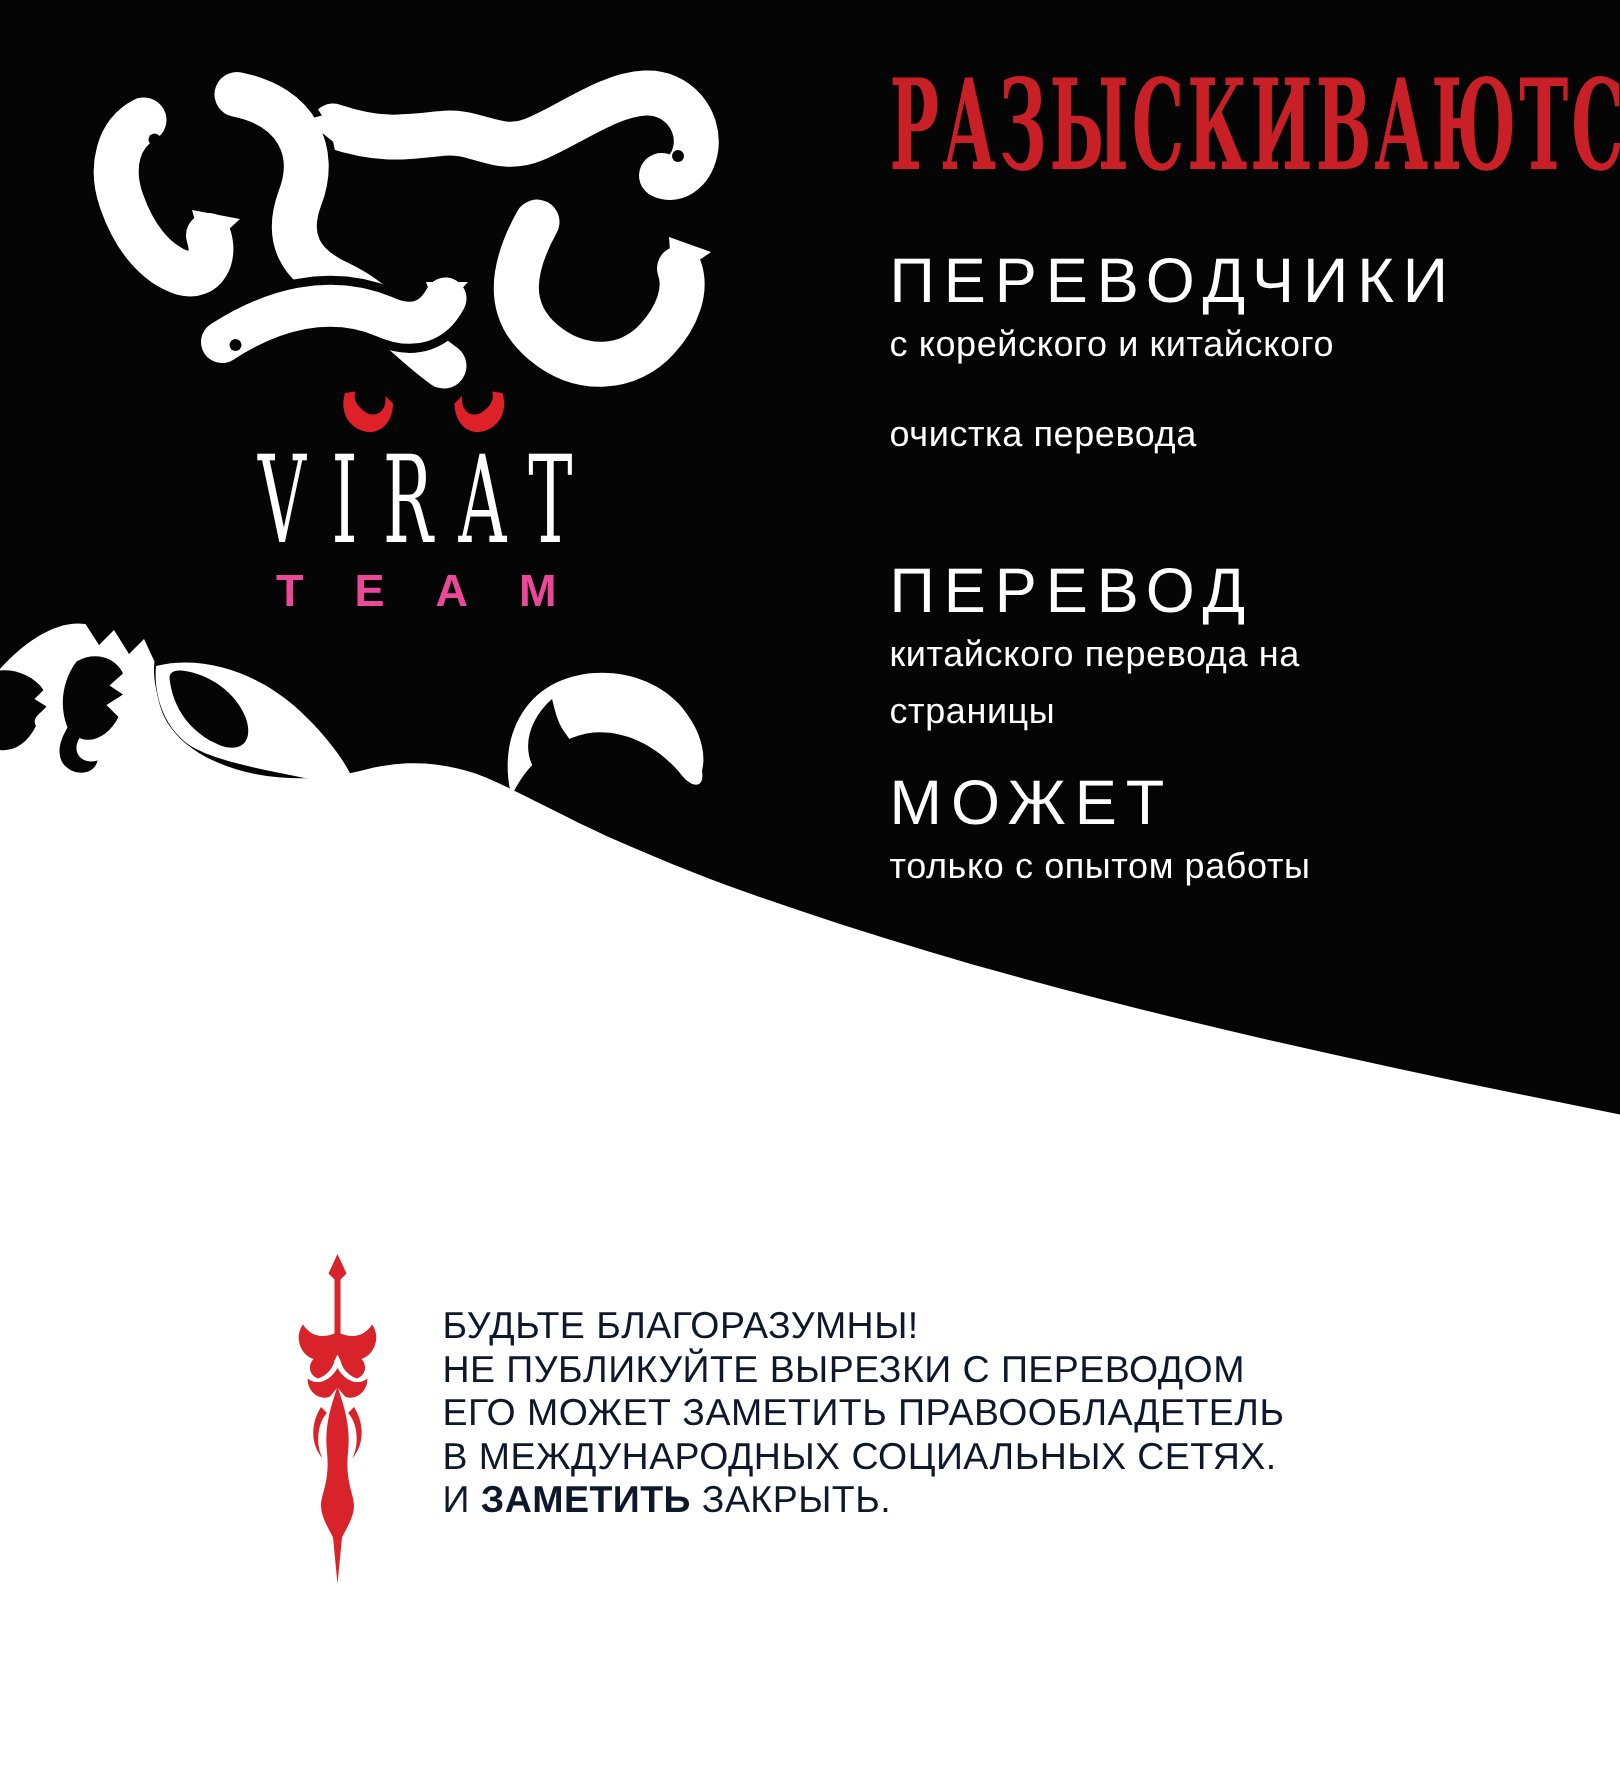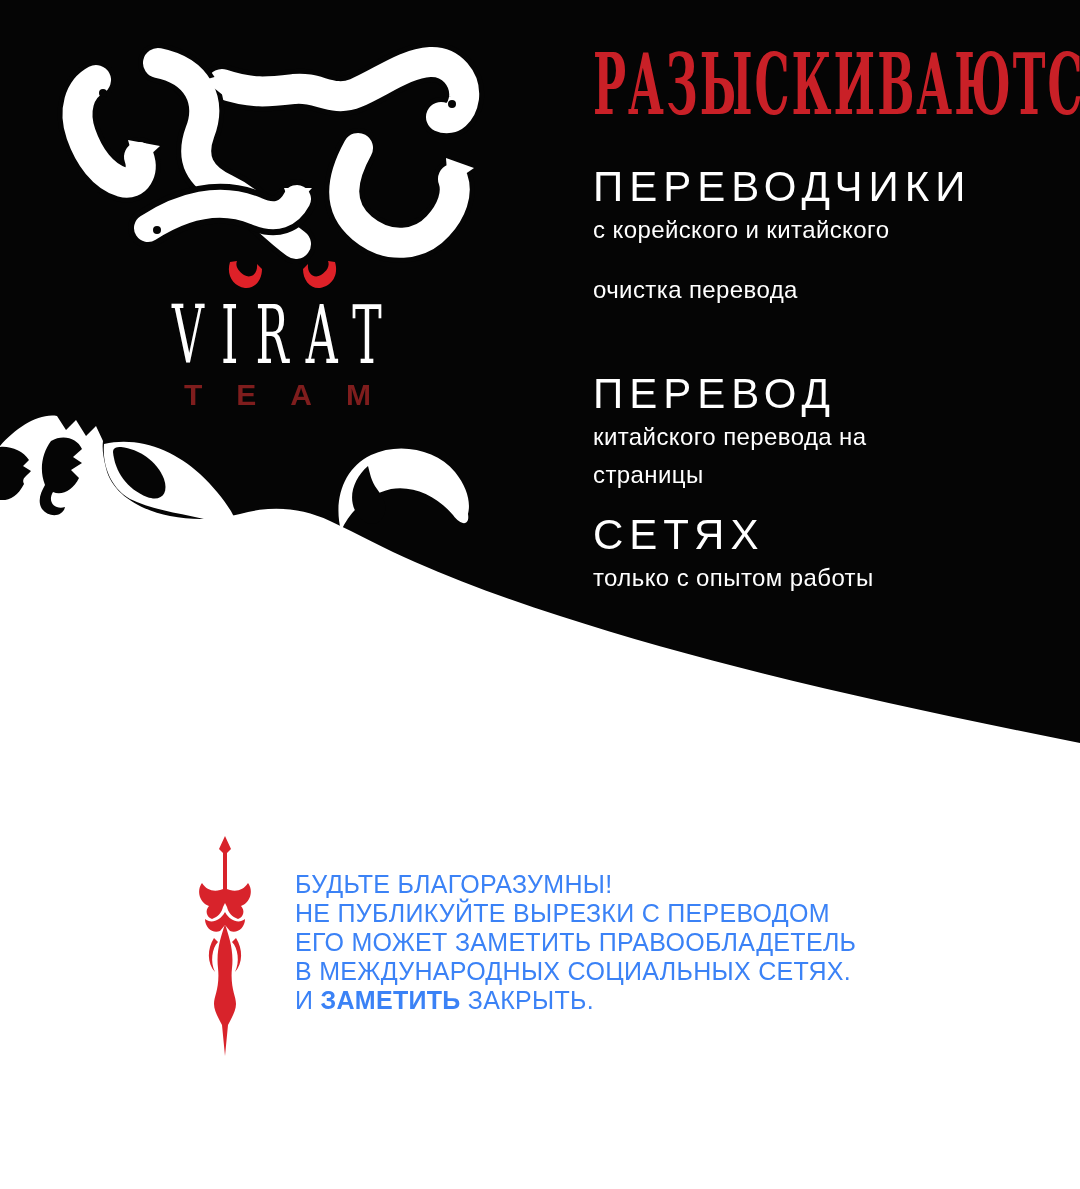--- a/index.html
+++ b/index.html
@@ -28,28 +28,28 @@
   
   .virat{
     left:172px;top:295px;
     font-family:"DejaVu Serif","Liberation Serif",serif;
     font-size:52px;line-height:1;font-weight:400;color:#ffffff;
     letter-spacing:20px;white-space:nowrap;
     transform:scale(.85,1.55);transform-origin:0 0;
   }
   .team{
     left:184px;top:380px;
-    font-size:30px;line-height:1;font-weight:700;color:#7f1d1d;
+    font-size:30px;line-height:1;font-weight:700;color:#ec4899;
     letter-spacing:34px;white-space:nowrap;
   }
 
   
   .warning{
     left:295px;top:870px;width:620px;
-    font-size:25px;line-height:29px;color:#3b82f6;letter-spacing:.3px;
+    font-size:25px;line-height:29px;color:#0f172a;letter-spacing:.3px;
   }
   .warning .wline{white-space:nowrap;}
   .warning b{font-weight:700;}
 </style>
 </head>
 <body>
 
 <div class="poster">
 
   <svg class="art" viewBox="0 0 1080 1189" aria-hidden="true">
@@ -128,21 +128,21 @@
     <div class="detail">с корейского и китайского</div>
   </div>
   <div class="sec" id="sec-1">
     <div class="detail">очистка перевода</div>
   </div>
   <div class="sec" id="sec-2">
     <div class="role">ПЕРЕВОД</div>
     <div class="detail">китайского перевода на страницы</div>
   </div>
   <div class="sec" id="sec-3">
-    <div class="role">СЕТЯХ</div>
+    <div class="role">МОЖЕТ</div>
     <div class="detail">только с опытом работы</div>
   </div>
 
   <div class="layer warning">
     <div class="wline">БУДЬТЕ БЛАГОРАЗУМНЫ!</div>
     <div class="wline">НЕ ПУБЛИКУЙТЕ ВЫРЕЗКИ С ПЕРЕВОДОМ</div>
     <div class="wline">ЕГО МОЖЕТ ЗАМЕТИТЬ ПРАВООБЛАДЕТЕЛЬ</div>
     <div class="wline">В МЕЖДУНАРОДНЫХ СОЦИАЛЬНЫХ СЕТЯХ.</div>
     <div class="wline"><span>И </span><b>ЗАМЕТИТЬ</b><span> ЗАКРЫТЬ.</span></div>
   </div>

